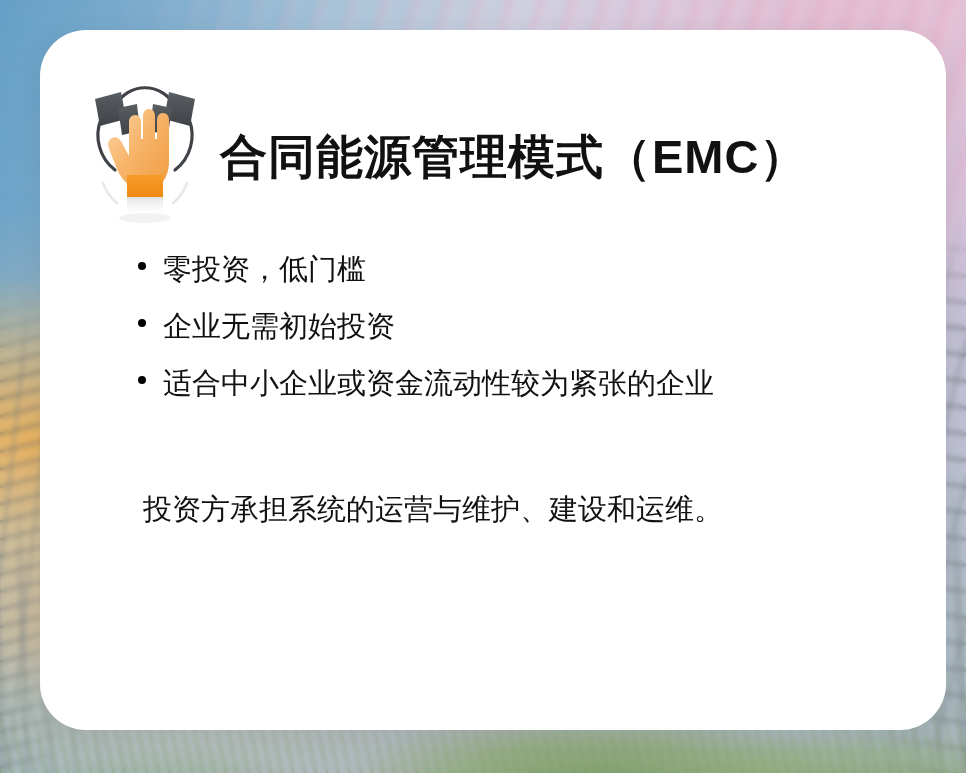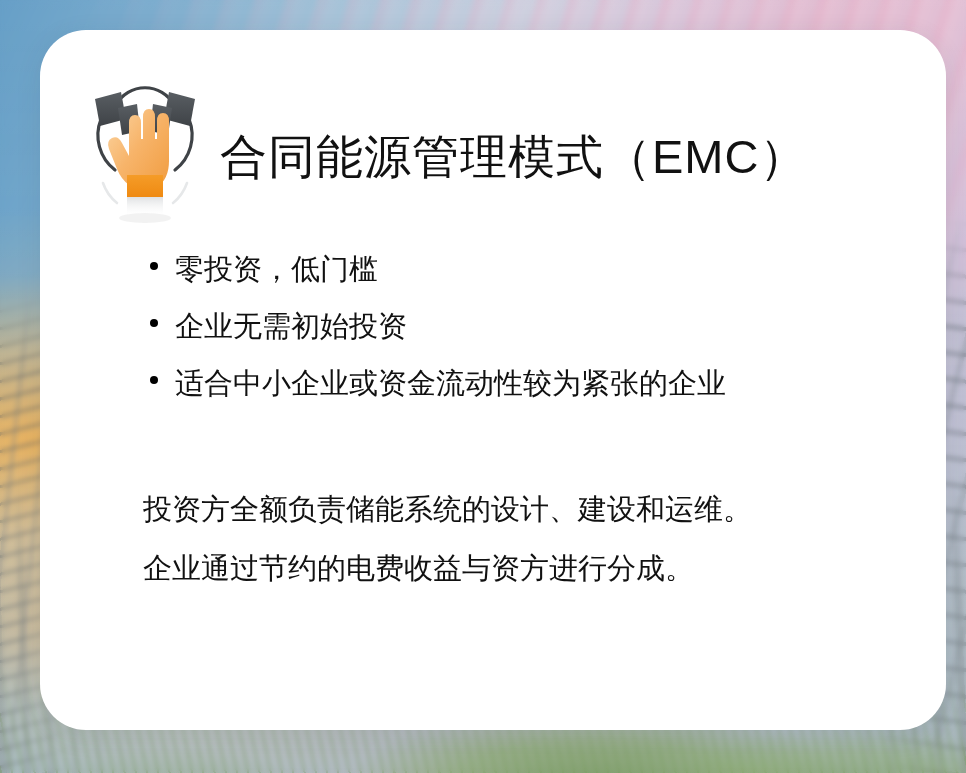--- a/index.html
+++ b/index.html
@@ -175,31 +175,31 @@
     width: 120px;
     height: 150px;
   }
   #brand-icon svg { display: block; width: 120px; height: 150px; }
 
   #page-title {
     position: absolute;
     left: 180px;
     top: 72px;
     font-size: 47px;
-    font-weight: normal;
+    font-weight: bold;
     color: #111111;
     letter-spacing: 1px;
     white-space: nowrap;
     line-height: 1;
   }
 
   
   #feature-list {
     position: absolute;
-    left: 99px;
+    left: 87px;
     top: 222px;
     margin: 0;
     padding: 0;
     list-style: none;
   }
   #feature-list li {
     position: relative;
     padding-left: 36px;
     margin-bottom: 23px;
     font-size: 29px;
@@ -312,18 +312,17 @@
         <span class="dot"></span>
         <span>企业无需初始投资</span>
       </li>
       <li>
         <span class="dot"></span>
         <span>适合中小企业或资金流动性较为紧张的企业</span>
       </li>
     </ul>
 
     <div id="detail-block">
-      <p>投资方全额负责储能系统的设计、建设和运维。</p>
-      <p>企业通过节约的电费收益与资方进行分成。</p>
+      <p>投资方承担系统的运营与维护、建设和运维。</p>
     </div>
 
   </div>
 </div>
 
 </body></html>

